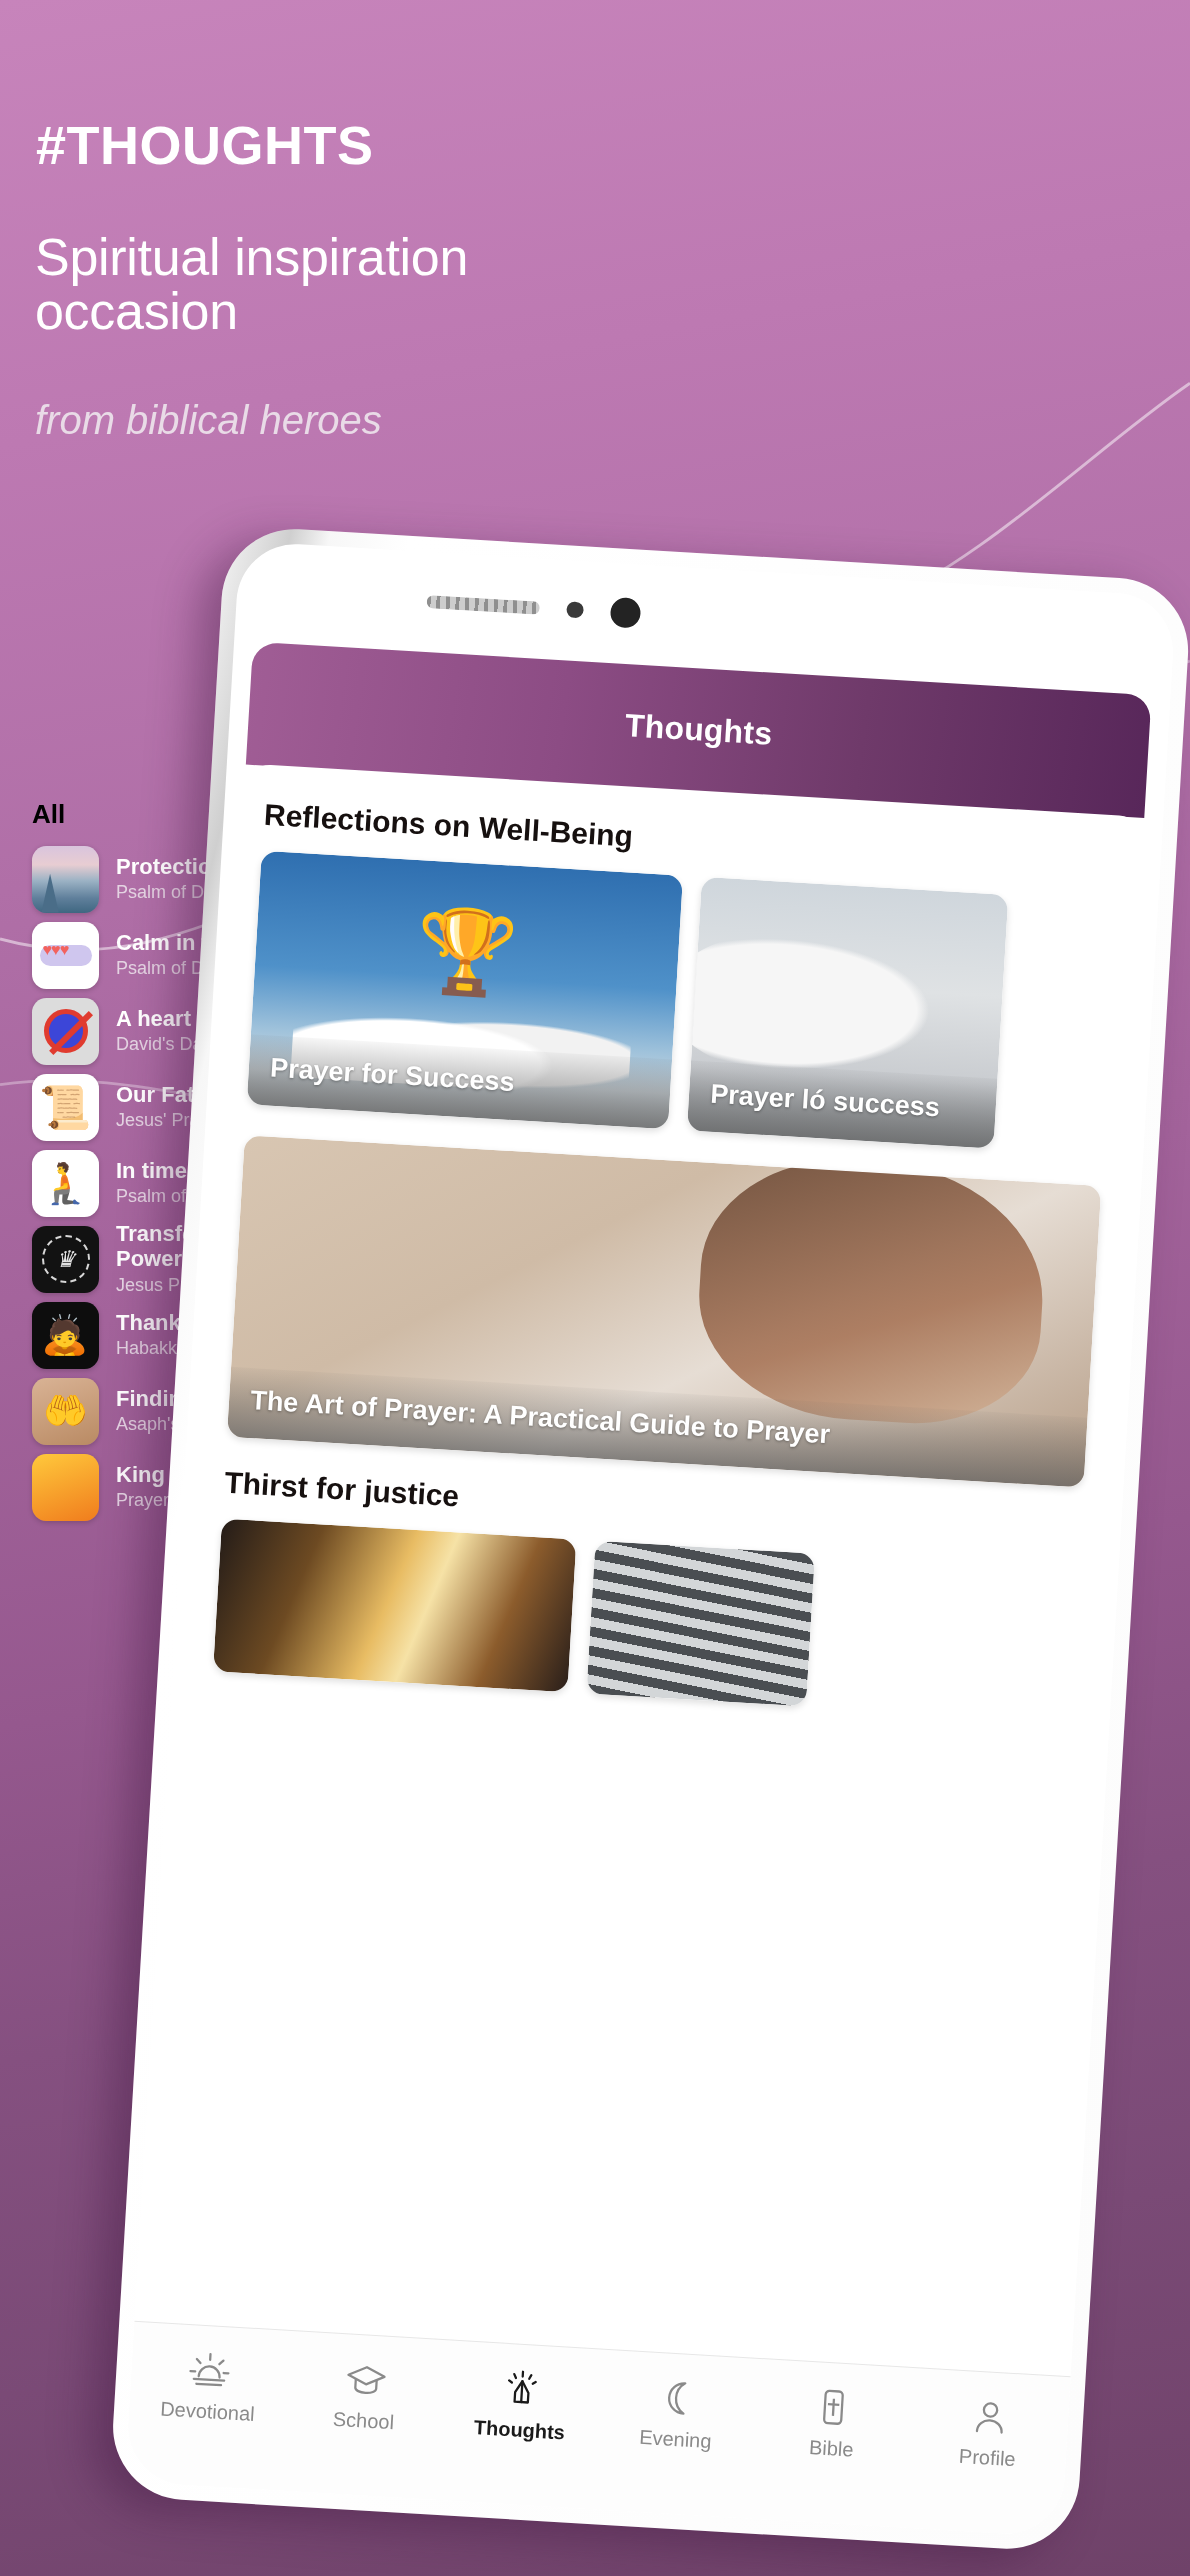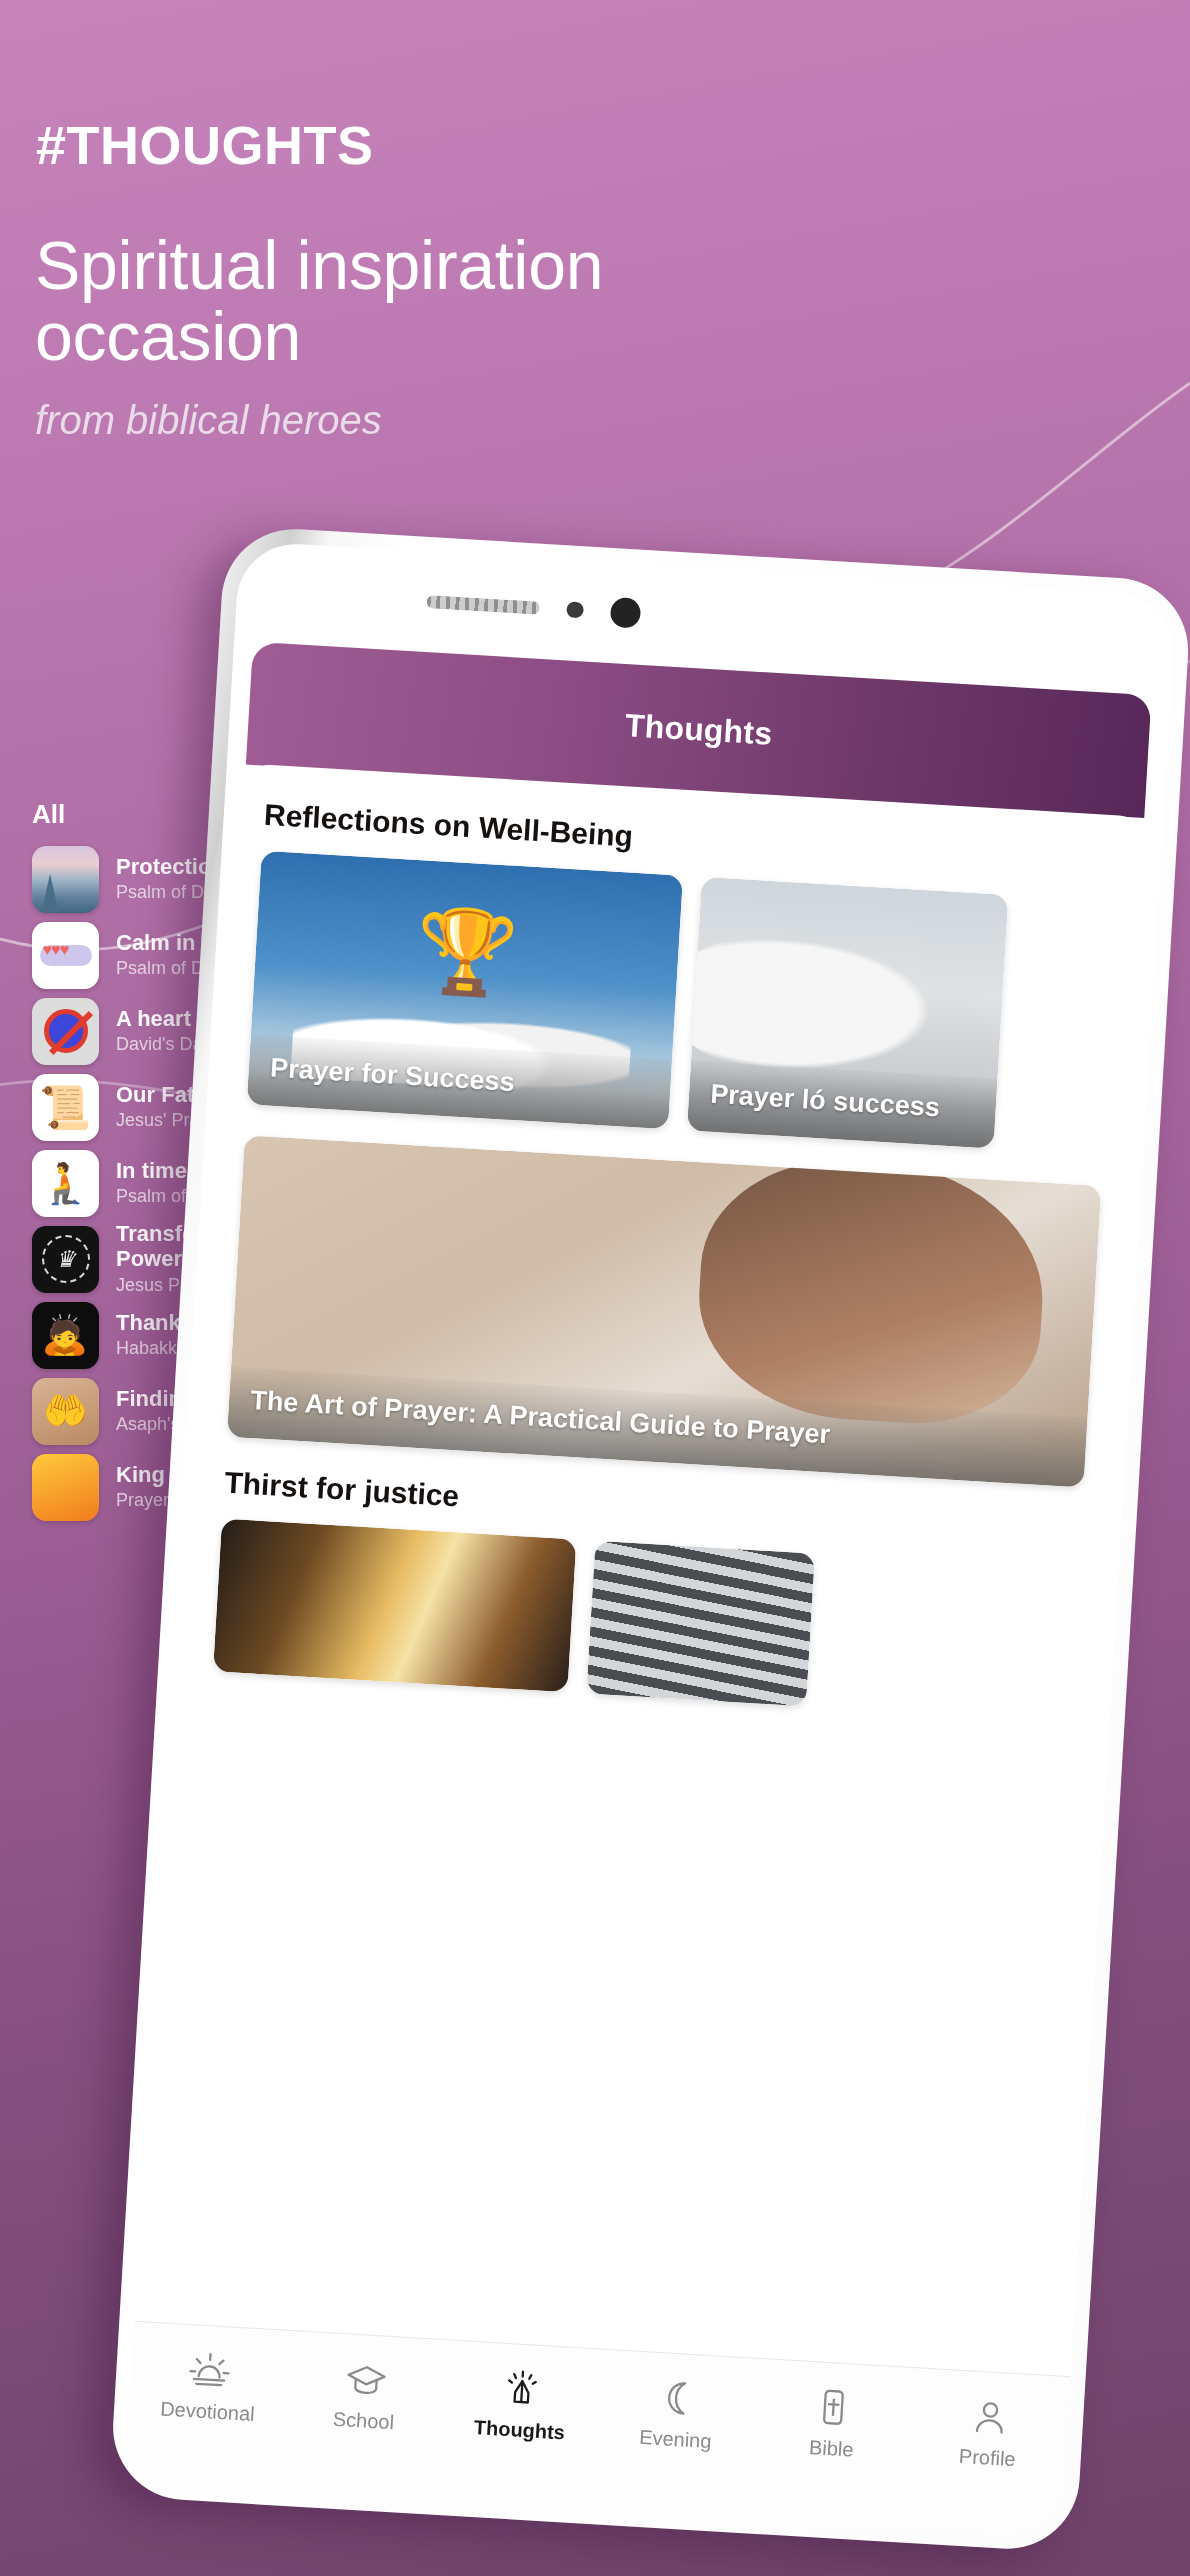--- a/index.html
+++ b/index.html
@@ -31,37 +31,37 @@
 
   
   #hero { position:absolute; left:0; top:0; width:728px; }
   #hashtag {
     position:absolute; left:36px; top:118px;
     font-size:54px; font-weight:bold; letter-spacing:0.5px;
     color:#ffffff; line-height:1;
   }
   #headline {
     position:absolute; left:35px; top:230px;
-    font-size:68px; font-weight:400; color:#ffffff;
+    font-size:52px; font-weight:400; color:#ffffff;
     line-height:1.04; width:594px;
     letter-spacing:-0.3px;
   }
   #subhead {
     position:absolute; left:35px; top:398px;
     font-size:40px; font-style:italic; font-weight:400;
     color:#e9dbe7; line-height:1.1;
   }
 
   
   #side-list {
     position:absolute; left:0; top:776px; width:518px;
   }
   #side-list-title {
     position:absolute; left:32px; top:23px;
-    font-size:26px; font-weight:bold; color:#ffffff;
+    font-size:26px; font-weight:bold; color:#000000;
   }
   #side-items {
     position:absolute; left:0; top:65px; width:518px;
   }
   .side-item {
     position:relative;
     height:76px; margin-bottom:0;
     display:flex; align-items:center;
     padding-left:32px;
   }

